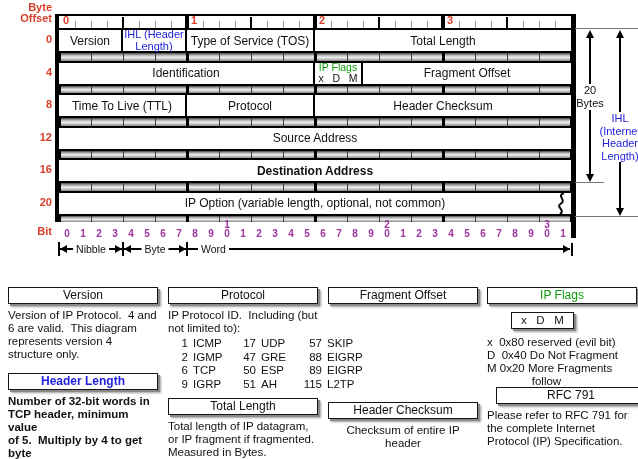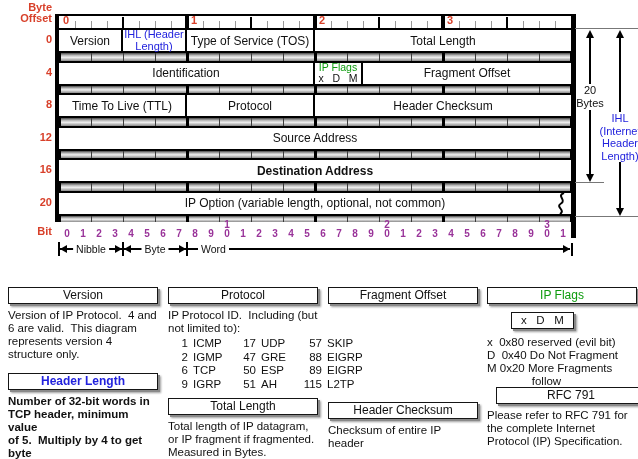--- a/index.html
+++ b/index.html
@@ -374,21 +374,21 @@
 or IP fragment if fragmented.
 Measured in Bytes.</div>
       </div>
     </div>
     <div style="position: absolute; left: 328px; top: 287px; width: 156px; height: 170px;">
       <div style="position: absolute; left: 0px; top: 0px; width: 150px;">
         <div class="nbox" style="position: relative; width: 148px;"><span>Fragment Offset</span></div>
       </div>
       <div style="position: absolute; left: 0px; top: 115px; width: 150px;">
         <div class="nbox" style="position: relative; width: 148px;"><span>Header Checksum</span></div>
-        <div class="notebody prews" style="position: relative;">Checksum of entire IP
+        <div class="notebody prews" style="position: relative; text-align: center;">Checksum of entire IP
 header</div>
       </div>
     </div>
     <div style="position: absolute; left: 487px; top: 287px; width: 156px; height: 170px;">
       <div style="position: absolute; left: 0px; top: 0px; width: 150px;"><div class="nbox" style="position: relative; width: 148px;"><span style="color: rgb(13, 155, 13);">IP Flags</span></div><div class="nbox" style="position: relative; display: inline-block; margin: 8px 0px 0px 24px; padding: 0px 9px; font-size: 11.5px; white-space: pre;">x   D   M</div><div class="notebody prews" style="position: relative; margin-top: 7px;">x  0x80 reserved (evil bit)
 D  0x40 Do Not Fragment
 M 0x20 More Fragments
               follow</div></div>
       <div style="position: absolute; left: 0px; top: 100px; width: 150px;">
         <div class="nbox" style="position: relative; width: 148px; margin-left: 9px;"><span>RFC 791</span></div>

